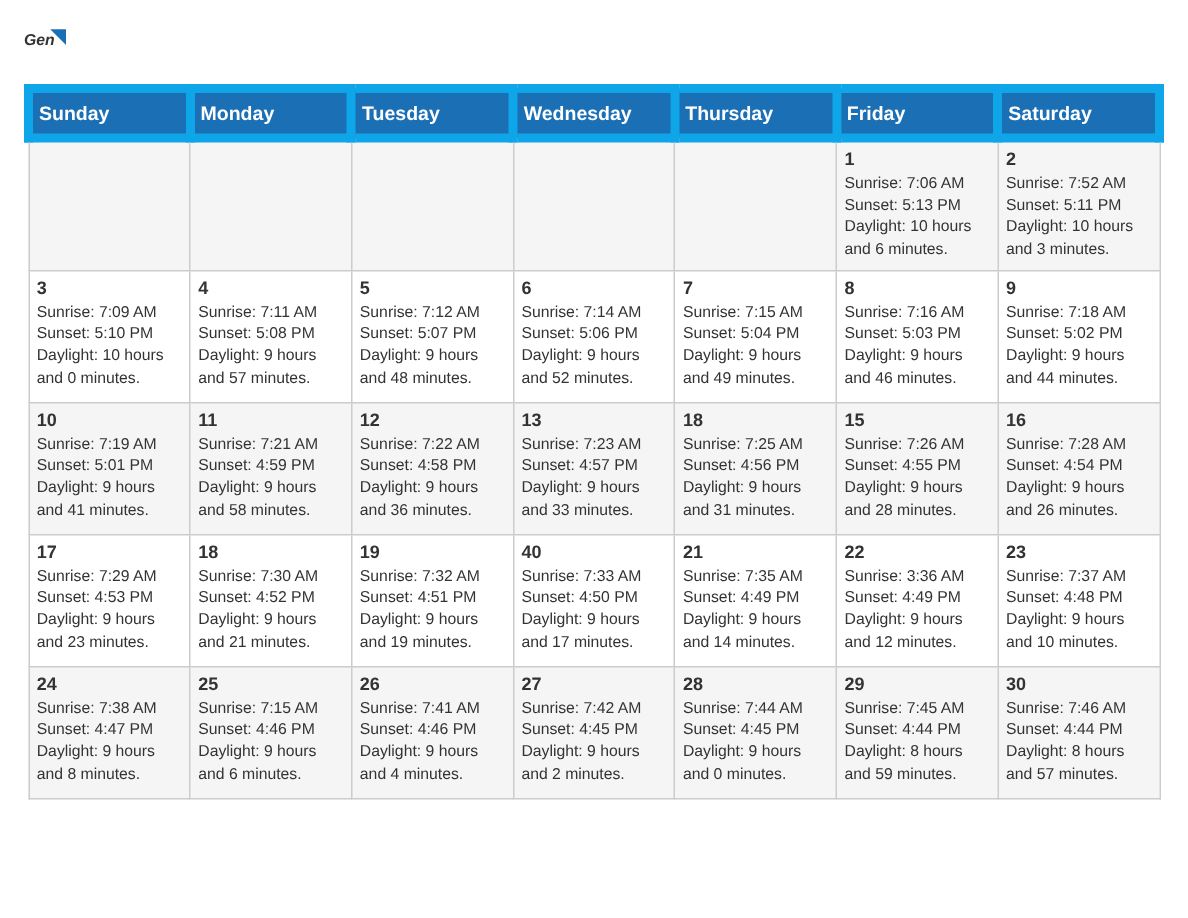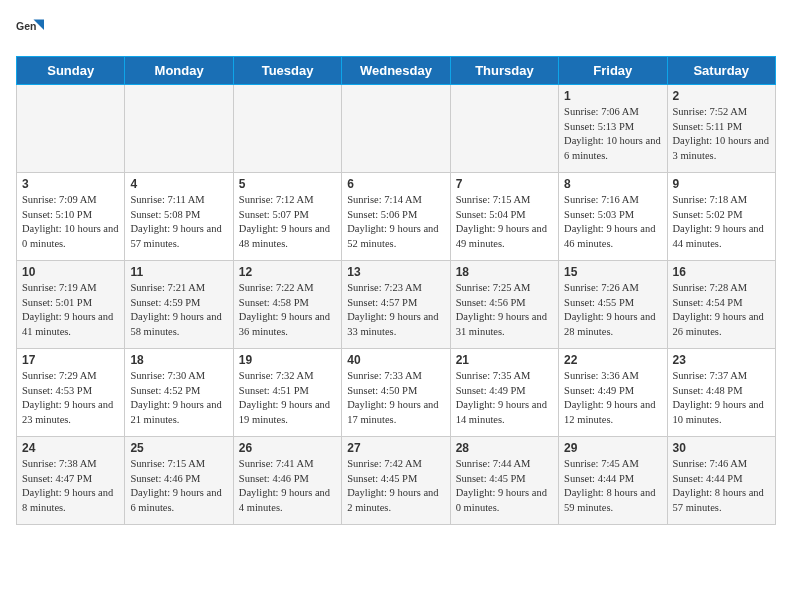--- a/index.html
+++ b/index.html
@@ -13,20 +13,21 @@
     .header {
       display: flex;
       align-items: flex-start;
       justify-content: space-between;
       margin-bottom: 12px;
     }
     .logo {
       display: flex;
       align-items: center;
       gap: 4px;
+      font-style: italic;
     }
     .logo-icon {
       width: 28px;
       height: 28px;
     }
     .title-area {
       text-align: right;
     }
     .month-title {
       font-size: 32px;
@@ -41,22 +42,22 @@
       width: 100%;
       border-collapse: collapse;
       table-layout: fixed;
     }
     thead th {
       background-color: #1a6fb5;
       color: #fff;
       font-size: 13px;
       font-weight: bold;
       padding: 6px 4px;
-      text-align: center;
-      border: 1px solid #0ea5e9;
+      text-align: left;
+      border: 6px solid #0ea5e9;
     }
     tbody td {
       border: 1px solid #ccc;
       vertical-align: top;
       padding: 4px 5px;
       font-size: 10.5px;
       color: #333;
       height: 88px;
     }
     tbody tr:nth-child(odd) td {
@@ -66,21 +67,20 @@
       background-color: #fff;
     }
     .day-number {
       font-weight: bold;
       font-size: 12px;
       display: block;
       margin-bottom: 2px;
     }
     .day-info {
       line-height: 1.4;
-      font-family: Liberation Serif, serif;
     }
     .empty-cell {
       background-color: #f5f5f5;
     }
   </style>
 </head>
 <body>
 
 <div class="header">
   <div class="logo">

